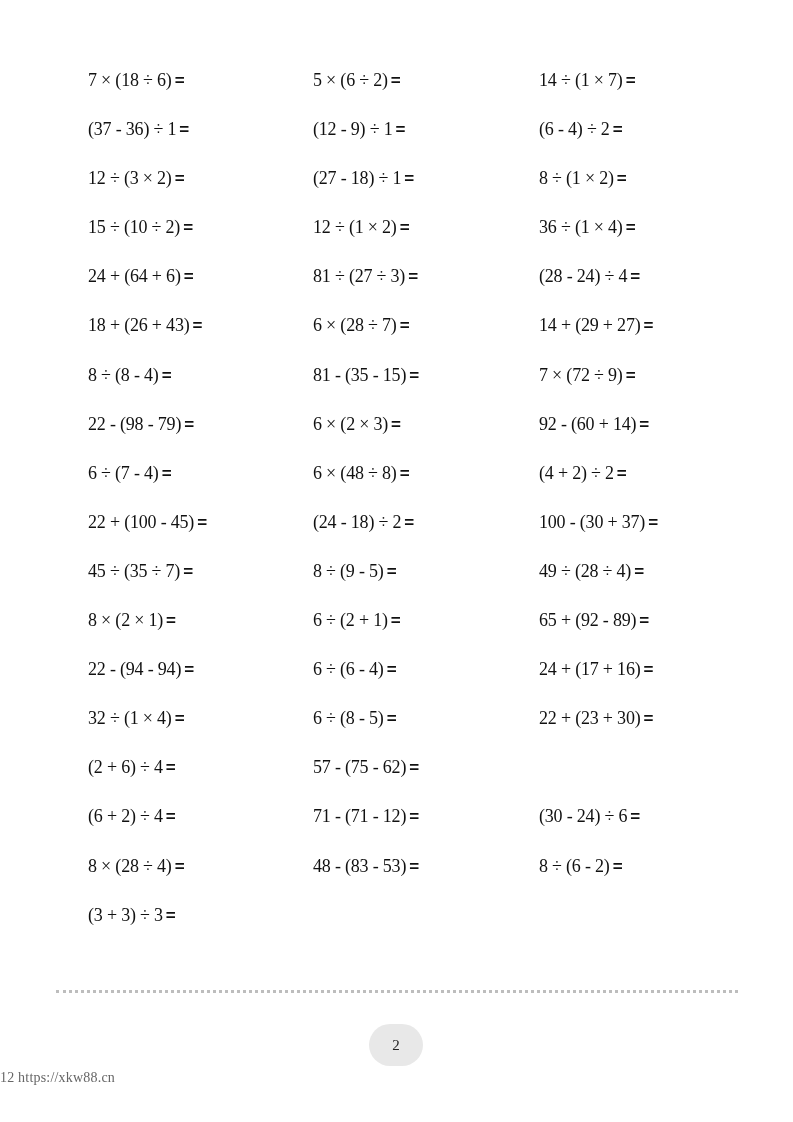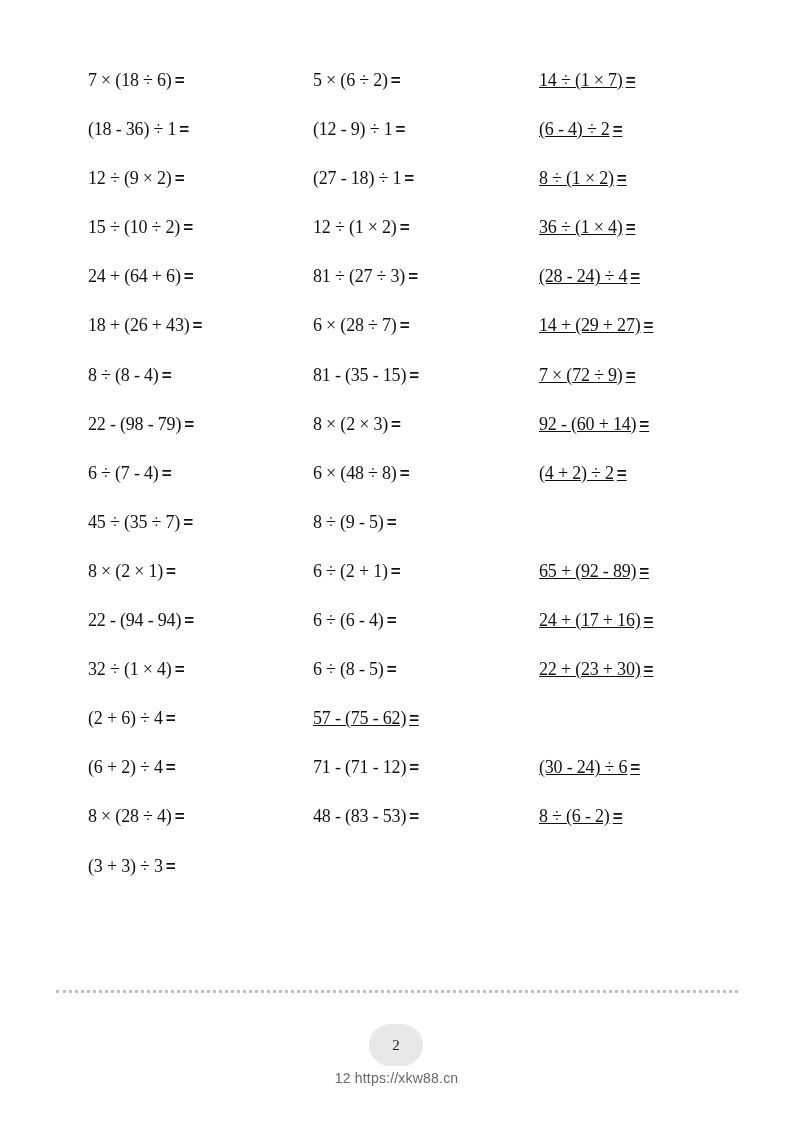--- a/index.html
+++ b/index.html
@@ -26,21 +26,21 @@
       height: 49.1px;
       align-items: flex-start;
     }
     .cell {
       font-size: 18px;
       line-height: 28px;
       letter-spacing: -0.2px;
     }
     .c0 { width: 225px; }
     .c1 { width: 226px; }
-    .c2 { width: 200px; text-decoration: underline; }
+    .c2 { width: 200px; }
     .eq {
       font-family: "Liberation Sans", sans-serif;
       font-weight: bold;
       font-size: 17px;
       margin-left: 3px;
     }
     .divider {
       position: absolute;
       left: 56px;
       top: 990px;
@@ -61,43 +61,43 @@
       justify-content: center;
       font-family: "Liberation Serif", serif;
       font-size: 15px;
       color: #222;
     }
     .footer-text {
       position: absolute;
       left: 0;
       width: 793px;
       top: 1070px;
-      text-align: center;
-      font-family: Liberation Sans, sans-serif;
+      text-align: left;
+      font-family: Liberation Serif, serif;
       font-size: 14px;
       color: #666666;
       letter-spacing: 0.2px;
     }
   </style>
 </head>
 <body>
 
 <div class="grid" id="grid">
     <div class="row">
       <div class="cell c0"><span>7 × (18 ÷ 6)</span><span class="eq">=</span></div>
       <div class="cell c1"><span>5 × (6 ÷ 2)</span><span class="eq">=</span></div>
       <div class="cell c2"><span>14 ÷ (1 × 7)</span><span class="eq">=</span></div>
     </div>
     <div class="row">
-      <div class="cell c0"><span>(18 - 36) ÷ 1</span><span class="eq">=</span></div>
+      <div class="cell c0"><span>(37 - 36) ÷ 1</span><span class="eq">=</span></div>
       <div class="cell c1"><span>(12 - 9) ÷ 1</span><span class="eq">=</span></div>
       <div class="cell c2"><span>(6 - 4) ÷ 2</span><span class="eq">=</span></div>
     </div>
     <div class="row">
-      <div class="cell c0"><span>12 ÷ (9 × 2)</span><span class="eq">=</span></div>
+      <div class="cell c0"><span>12 ÷ (3 × 2)</span><span class="eq">=</span></div>
       <div class="cell c1"><span>(27 - 18) ÷ 1</span><span class="eq">=</span></div>
       <div class="cell c2"><span>8 ÷ (1 × 2)</span><span class="eq">=</span></div>
     </div>
     <div class="row">
       <div class="cell c0"><span>15 ÷ (10 ÷ 2)</span><span class="eq">=</span></div>
       <div class="cell c1"><span>12 ÷ (1 × 2)</span><span class="eq">=</span></div>
       <div class="cell c2"><span>36 ÷ (1 × 4)</span><span class="eq">=</span></div>
     </div>
     <div class="row">
       <div class="cell c0"><span>24 + (64 + 6)</span><span class="eq">=</span></div>
@@ -109,31 +109,37 @@
       <div class="cell c1"><span>6 × (28 ÷ 7)</span><span class="eq">=</span></div>
       <div class="cell c2"><span>14 + (29 + 27)</span><span class="eq">=</span></div>
     </div>
     <div class="row">
       <div class="cell c0"><span>8 ÷ (8 - 4)</span><span class="eq">=</span></div>
       <div class="cell c1"><span>81 - (35 - 15)</span><span class="eq">=</span></div>
       <div class="cell c2"><span>7 × (72 ÷ 9)</span><span class="eq">=</span></div>
     </div>
     <div class="row">
       <div class="cell c0"><span>22 - (98 - 79)</span><span class="eq">=</span></div>
-      <div class="cell c1"><span>8 × (2 × 3)</span><span class="eq">=</span></div>
+      <div class="cell c1"><span>6 × (2 × 3)</span><span class="eq">=</span></div>
       <div class="cell c2"><span>92 - (60 + 14)</span><span class="eq">=</span></div>
     </div>
     <div class="row">
       <div class="cell c0"><span>6 ÷ (7 - 4)</span><span class="eq">=</span></div>
       <div class="cell c1"><span>6 × (48 ÷ 8)</span><span class="eq">=</span></div>
       <div class="cell c2"><span>(4 + 2) ÷ 2</span><span class="eq">=</span></div>
     </div>
     <div class="row">
+      <div class="cell c0"><span>22 + (100 - 45)</span><span class="eq">=</span></div>
+      <div class="cell c1"><span>(24 - 18) ÷ 2</span><span class="eq">=</span></div>
+      <div class="cell c2"><span>100 - (30 + 37)</span><span class="eq">=</span></div>
+    </div>
+    <div class="row">
       <div class="cell c0"><span>45 ÷ (35 ÷ 7)</span><span class="eq">=</span></div>
       <div class="cell c1"><span>8 ÷ (9 - 5)</span><span class="eq">=</span></div>
+      <div class="cell c2"><span>49 ÷ (28 ÷ 4)</span><span class="eq">=</span></div>
     </div>
     <div class="row">
       <div class="cell c0"><span>8 × (2 × 1)</span><span class="eq">=</span></div>
       <div class="cell c1"><span>6 ÷ (2 + 1)</span><span class="eq">=</span></div>
       <div class="cell c2"><span>65 + (92 - 89)</span><span class="eq">=</span></div>
     </div>
     <div class="row">
       <div class="cell c0"><span>22 - (94 - 94)</span><span class="eq">=</span></div>
       <div class="cell c1"><span>6 ÷ (6 - 4)</span><span class="eq">=</span></div>
       <div class="cell c2"><span>24 + (17 + 16)</span><span class="eq">=</span></div>

